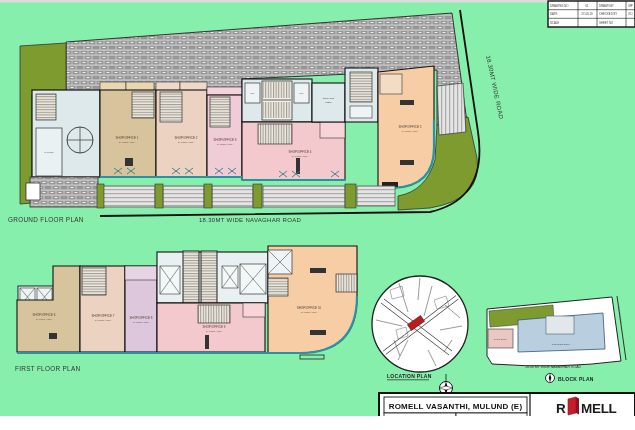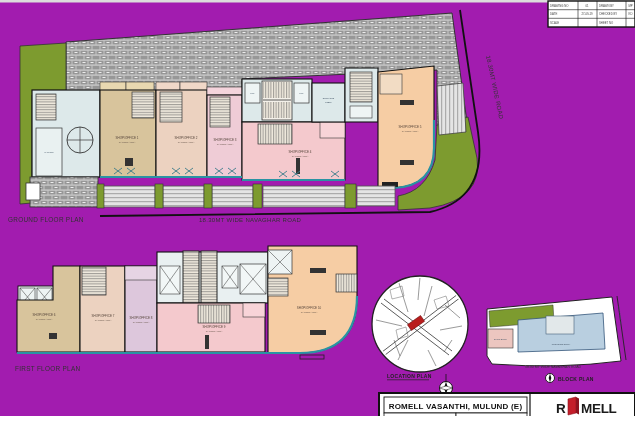--- a/index.html
+++ b/index.html
@@ -1,16 +1,16 @@
 <!DOCTYPE html>
 <html><head>
 <meta charset="utf-8">
 <style>
   html,body{margin:0;padding:0;background:#fff;}
-  .sheet{position:relative;width:635px;height:416px;background:#a21caf;overflow:hidden;
+  .sheet{position:relative;width:635px;height:416px;background:#86efac;overflow:hidden;
          font-family:"Liberation Sans",sans-serif;}
   svg{position:absolute;left:0;top:0;}
   text{font-family:"Liberation Sans",sans-serif;fill:#222;}
   .t-plan{font-size:6.4px;letter-spacing:.3px;fill:#333;}
   .t-road{font-size:6px;letter-spacing:.3px;fill:#333;}
   .t-room{font-size:3px;fill:#55443a;}
   .t-sub{font-size:2.4px;fill:#6b5a4e;}
   .t-micro{font-size:2.1px;fill:#456;}
   .t-small-label{font-size:5px;font-weight:bold;fill:#222;letter-spacing:.3px;}
   .t-block{font-size:3.5px;fill:#333;}

